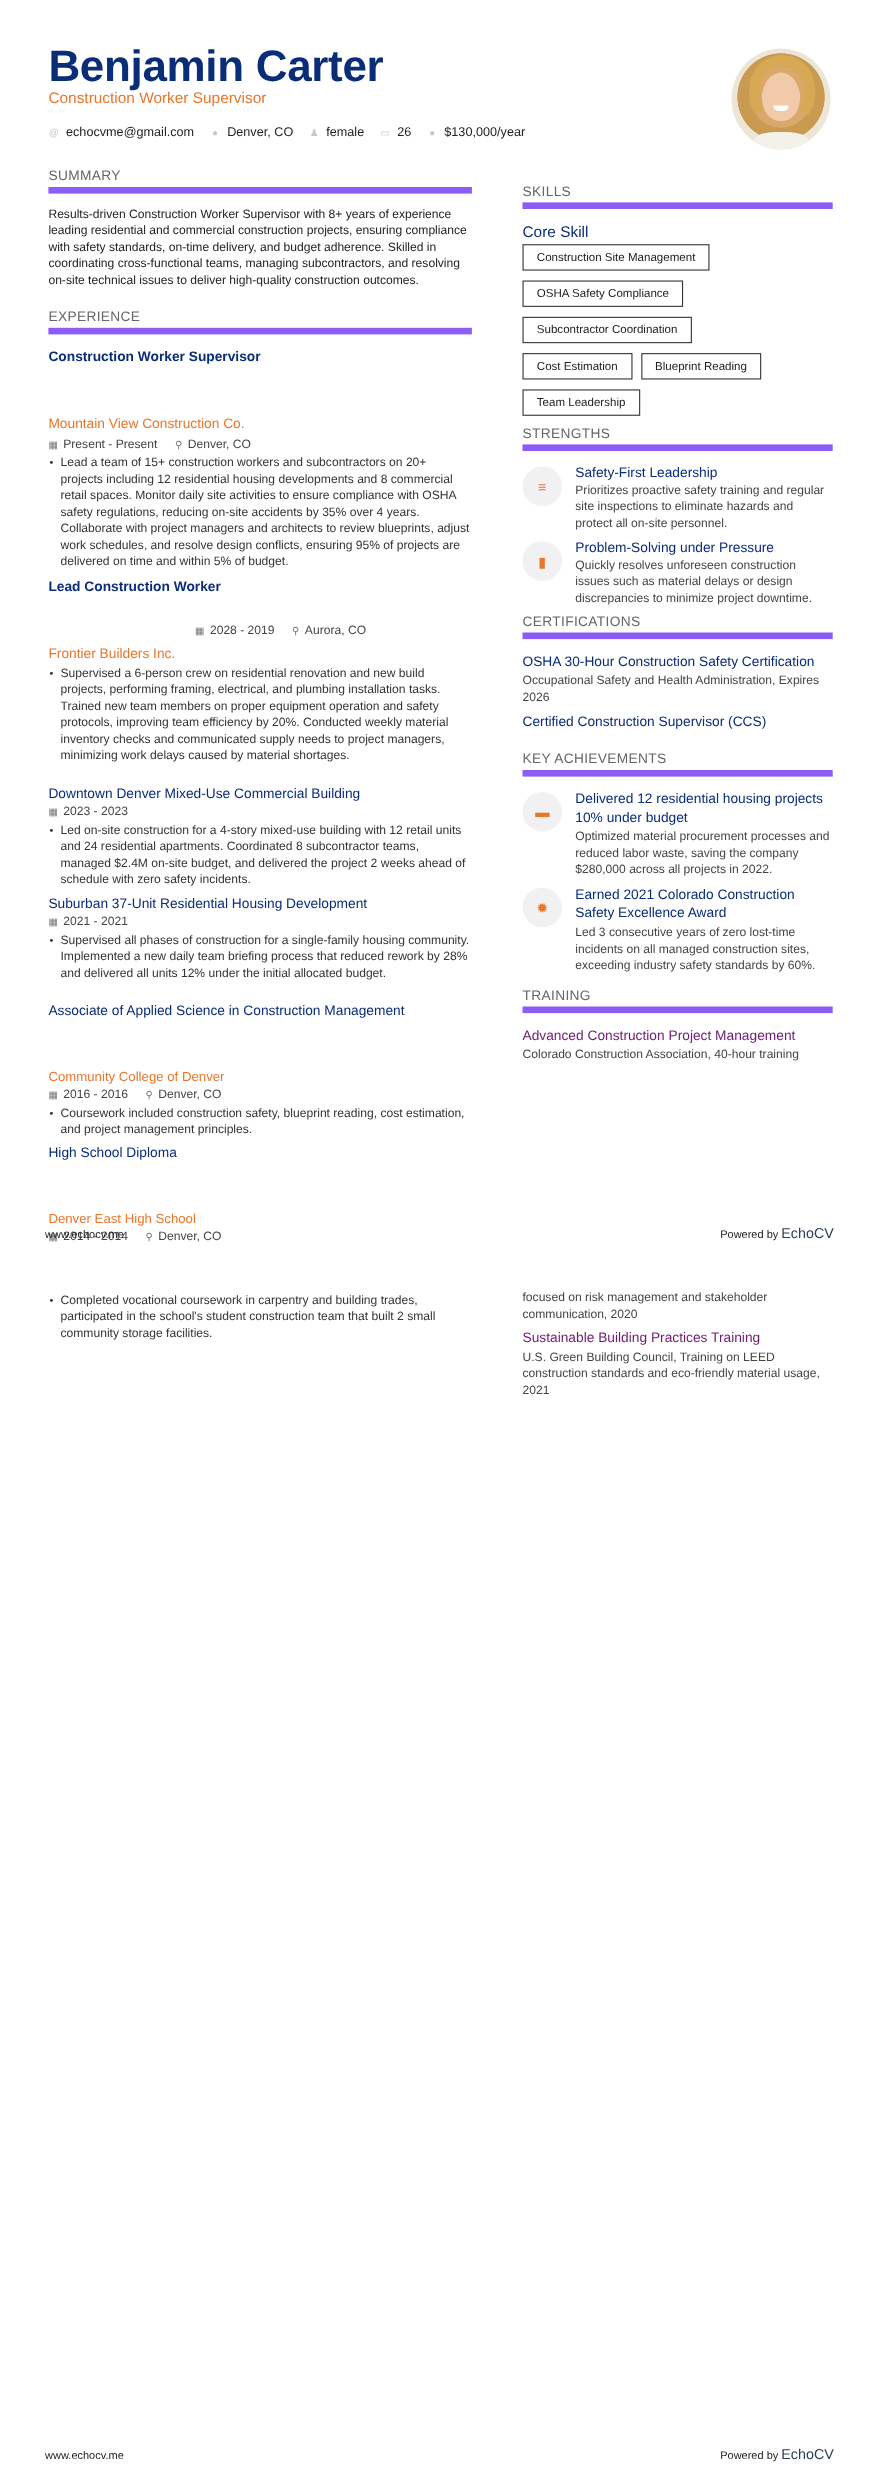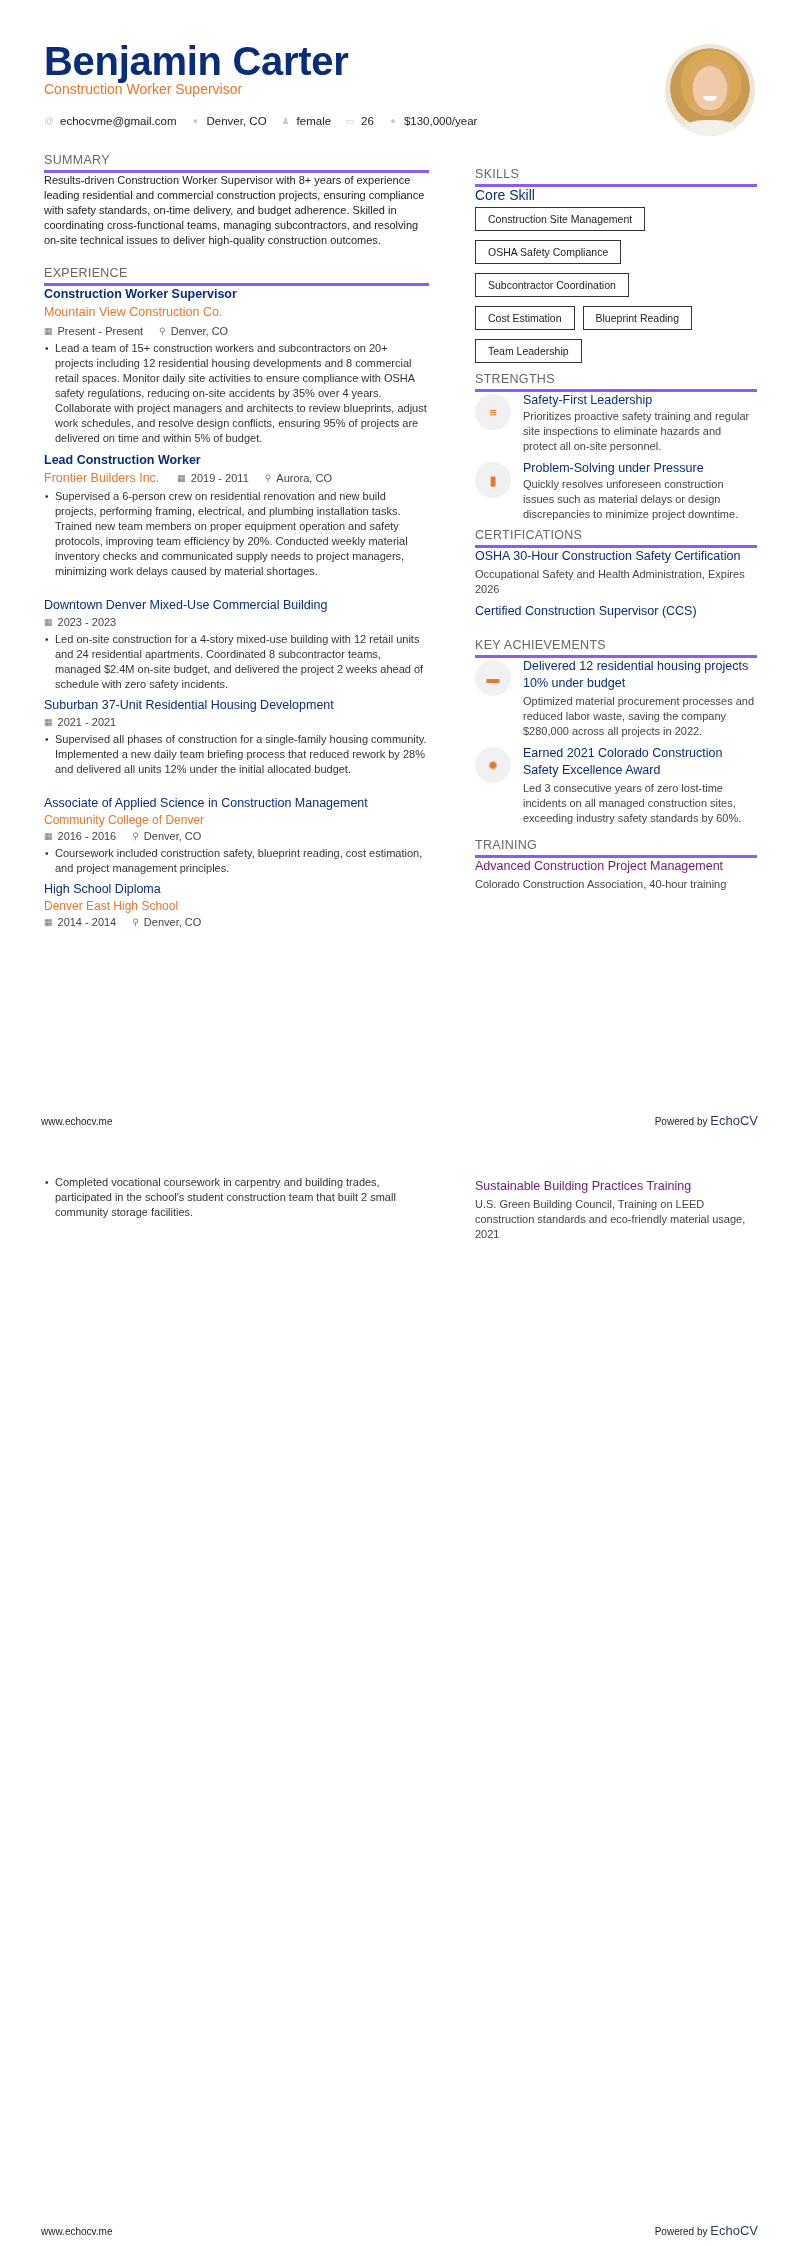--- a/index.html
+++ b/index.html
@@ -11,24 +11,24 @@
   .contact { display: flex; align-items: center; margin-right: 14px; }
   .cicon { width: 10px; height: 10px; margin-right: 6px; display: inline-flex; align-items: center; justify-content: center; color: #c8c8c8; font-size: 9px; }
   .avatar { position: absolute; left: 665px; top: 44px; width: 90px; height: 92px; border-radius: 50%; overflow: hidden; background: radial-gradient(circle at 50% 48%, #efc9a7 0 26%, #d9a86a 27% 42%, #c99a52 43% 60%, #ede6d6 61%); }
   .avatar .face { position:absolute; left: 28px; top: 22px; width: 34px; height: 44px; border-radius: 50% 50% 45% 45%; background: #f1cba9; }
   .avatar .hair { position:absolute; left: 16px; top: 6px; width: 60px; height: 62px; border-radius: 50% 50% 40% 40%; border: 10px solid #d8a954; border-bottom-color: transparent; }
   .avatar .smile { position:absolute; left: 38px; top: 52px; width: 14px; height: 5px; border-radius: 0 0 8px 8px; background:#fff; }
   .avatar .shirt { position:absolute; left: 20px; top: 76px; width: 50px; height: 20px; background:#f4f1ea; border-radius: 40% 40% 0 0; }
 
   .col-left { position: absolute; left: 44px; width: 385px; }
   .col-right { position: absolute; left: 475px; width: 282px; }
-  .sec-title { font-size: 12.5px; color: #666; letter-spacing: 0.3px; padding-bottom: 3px; border-bottom: 3px solid #8b5cf6; margin-bottom: 0; }
+  .sec-title { font-size: 12.5px; color: #666; letter-spacing: 0.3px; padding-bottom: 3px; border-bottom: 6px solid #8b5cf6; margin-bottom: 12px; }
   .summary-text { font-size: 11px; line-height: 15px; color: #222; }
   .job-title { font-size: 12.5px; font-weight: bold; color: #0a2d78; line-height: 17px; }
-  .company { font-size: 12.5px; color: #e8762b; line-height: 18px; }
+  .company { font-size: 12.5px; color: #e8762b; line-height: 18px; margin-top: 43px; }
   .meta { display: flex; align-items: center; font-size: 11px; color: #444; line-height: 16px; }
   .meta .m { display: flex; align-items: center; margin-right: 16px; }
   .mi { font-size: 9px; color: #777; margin-right: 5px; }
   .bullet { display: flex; font-size: 11px; line-height: 15px; color: #333; margin-top: 2px; }
   .bullet .dot { width: 11px; flex-shrink: 0; font-size: 10px; padding-left: 1px; }
   .item-title { font-size: 12.5px; color: #0a2d78; line-height: 17px; }
   .muted { font-size: 11px; line-height: 15px; color: #444; }
 
   .strength { display: flex; margin-bottom: 6px; }
   .sicon { width: 36px; height: 36px; border-radius: 50%; background: #f1f1f3; flex-shrink: 0; display: flex; align-items: center; justify-content: center; color: #e8762b; font-size: 13px; margin-right: 12px; margin-top: 2px; }
@@ -102,21 +102,21 @@
           <span class="dot">•</span>
           <span>Lead a team of 15+ construction workers and subcontractors on 20+ projects including 12 residential housing developments and 8 commercial retail spaces. Monitor daily site activities to ensure compliance with OSHA safety regulations, reducing on-site accidents by 35% over 4 years. Collaborate with project managers and architects to review blueprints, adjust work schedules, and resolve design conflicts, ensuring 95% of projects are delivered on time and within 5% of budget.</span>
         </div>
     </div>
     <div style="margin-top:6px;">
       <div class="job-title">Lead Construction Worker</div>
       <div class="meta">
         <span class="company" style="margin-right:18px;">Frontier Builders Inc.</span>
         <span class="m">
             <span class="mi">▦</span>
-            <span>2019 - 2011</span>
+            <span>2028 - 2019</span>
           </span>
         <span class="m">
             <span class="mi">⚲</span>
             <span>Aurora, CO</span>
           </span>
       </div>
       <div class="bullet">
           <span class="dot">•</span>
           <span>Supervised a 6-person crew on residential renovation and new build projects, performing framing, electrical, and plumbing installation tasks. Trained new team members on proper equipment operation and safety protocols, improving team efficiency by 20%. Conducted weekly material inventory checks and communicated supply needs to project managers, minimizing work delays caused by material shortages.</span>
         </div>
@@ -261,20 +261,21 @@
   <span><span>Powered by</span> <span class="brand">EchoCV</span></span>
 </div>
 
 <div class="col-left" style="top:1173px;">
   <div class="bullet">
       <span class="dot">•</span>
       <span>Completed vocational coursework in carpentry and building trades, participated in the school's student construction team that built 2 small community storage facilities.</span>
     </div>
 </div>
 <div class="col-right" style="top:1173px;">
+  <div class="muted">focused on risk management and stakeholder communication, 2020</div>
   <div class="training-title" style="margin-top:5px;">Sustainable Building Practices Training</div>
   <div class="muted" style="margin-top:2px;">U.S. Green Building Council, Training on LEED construction standards and eco-friendly material usage, 2021</div>
 </div>
 
 <div class="footer" style="top:2247px; transform: translateY(-24px);">
   <span>www.echocv.me</span>
   <span><span>Powered by</span> <span class="brand">EchoCV</span></span>
 </div>
 
 </body></html>

